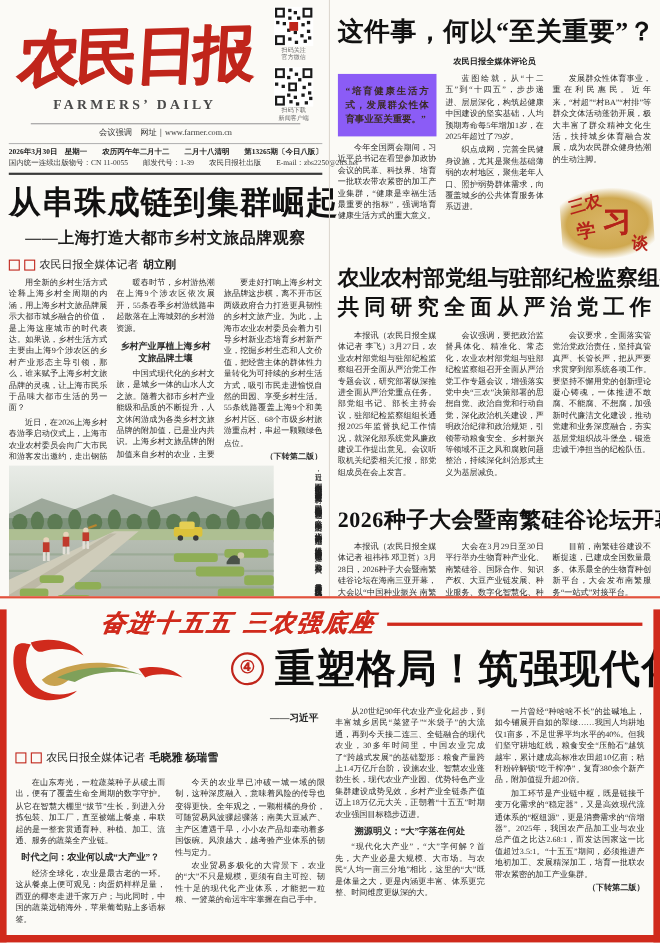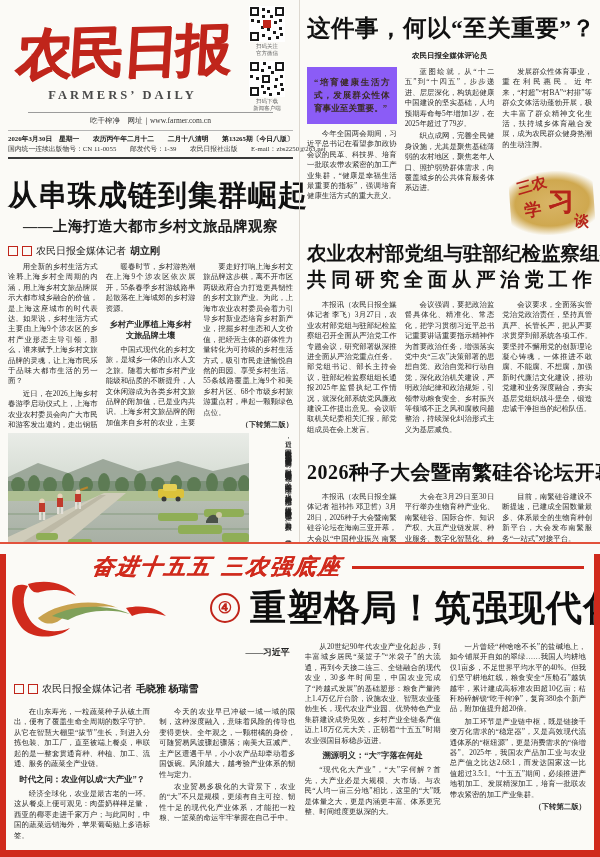--- a/index.html
+++ b/index.html
@@ -24,21 +24,21 @@
   .qr-col{position:absolute;right:0;top:2px;width:52px;}
   .qr-item{text-align:center;margin-bottom:5px;}
   .qr-item svg{display:block;margin:0 auto 1px auto;}
   .qr-label{font-size:5.5px;line-height:6.5px;color:#666;font-family:"Liberation Sans",sans-serif;}
   .masthead-en{text-align:center;font-size:12.5px;font-weight:bold;letter-spacing:3px;color:#4a4a4a;margin:-8px 56px 0 0;}
   .site-line{margin:4px 20px 0 20px;border-top:1px solid #9b9b9b;text-align:center;font-size:7.5px;color:#333;padding-top:3px;}
   .datelines{margin-top:4px;border-top:1px solid #b5b5b5;border-bottom:2px solid #3a3a3a;padding:3px 0 4px 0;}
   .dateline{font-size:6.8px;line-height:9.5px;text-align:center;color:#222;font-weight:bold;white-space:nowrap;}
   .dateline.second{font-weight:normal;color:#333;}
   
-  .lead-hl{font-size:29px;font-weight:900;text-align:center;letter-spacing:1px;color:#111;margin-top:19px;line-height:34px;white-space:nowrap;}
+  .lead-hl{font-size:29px;font-weight:900;text-align:center;letter-spacing:1px;color:#111;margin-top:9px;line-height:34px;white-space:nowrap;}
   .lead-sub{font-size:14.5px;font-weight:bold;text-align:center;color:#1c1c1c;margin-top:5px;letter-spacing:0.5px;white-space:nowrap;}
   .byline-row{display:flex;align-items:center;justify-content:flex-start;gap:4px;font-size:10px;margin:8px 0 4px 0;color:#222;}
   .logo-sq{display:inline-block;width:8px;height:8px;border:1px solid #c0251b;}
   .byline-name{font-weight:bold;}
   
   .cols{display:flex;gap:8px;}
   .col{flex:1;overflow:hidden;font-size:7.4px;line-height:10.4px;text-align:justify;color:#2c2c2c;}
   .col p{margin:0 0 2px 0;text-indent:2em;}
   .col .inline-sub{font-weight:bold;text-align:center;text-indent:0;font-size:8.2px;margin:5px 0 4px 0;line-height:11px;}
   .turn-note{text-indent:0 !important;text-align:right;font-weight:bold;}
@@ -182,21 +182,21 @@
             </svg>
             <div class="qr-label">
               <div>扫码下载</div>
                 <div>新闻客户端</div>
             </div>
           </div>
         </div>
         <div class="masthead-en">FARMERS’ DAILY</div>
       </div>
 
-      <div class="site-line">吃干榨净　网址｜www.farmer.com.cn</div>
+      <div class="site-line">会议强调　网址｜www.farmer.com.cn</div>
 
       <div class="datelines">
         <div class="dateline">2026年3月30日　星期一　　农历丙午年二月十二　　二月十八清明　　第13265期〔今日八版〕</div>
         <div class="dateline second">国内统一连续出版物号：CN 11-0055　　邮发代号：1-39　　农民日报社出版　　E-mail：zbs2250@263.net</div>
       </div>
 
       <div>
         <div class="lead-hl">从串珠成链到集群崛起</div>
         <div class="lead-sub">——上海打造大都市乡村文旅品牌观察</div>
         <div class="byline-row">
@@ -346,21 +346,21 @@
       <div>
         <div class="pm-hl">
           <div>农业农村部党组与驻部纪检监察组召开专题会</div>
           <div>共同研究全面从严治党工作</div>
         </div>
         <div class="cols pm-cols">
           <div class="col">
             <p>本报讯（农民日报全媒体记者 李飞）3月27日，农业农村部党组与驻部纪检监察组召开全面从严治党工作专题会议，研究部署纵深推进全面从严治党重点任务。部党组书记、部长主持会议，驻部纪检监察组组长通报2025年监督执纪工作情况，就深化部系统党风廉政建设工作提出意见。会议听取机关纪委相关汇报，部党组成员在会上发言。</p>
           </div>
           <div class="col">
-            <p>会议强调，要把政治监督具体化、精准化、常态化，把学习贯彻习近平总书记重要讲话重要指示精神作为首要政治任务，增强落实党中央“三农”决策部署的思想自觉、政治自觉和行动自觉，深化政治机关建设，严明政治纪律和政治规矩，引领带动粮食安全、乡村振兴等领域不正之风和腐败问题整治，持续深化纠治形式主义为基层减负。</p>
+            <p>会议强调，要把政治监督具体化、精准化、常态化，农业农村部党组与驻部纪检监察组召开全面从严治党工作专题会议，增强落实党中央“三农”决策部署的思想自觉、政治自觉和行动自觉，深化政治机关建设，严明政治纪律和政治规矩，引领带动粮食安全、乡村振兴等领域不正之风和腐败问题整治，持续深化纠治形式主义为基层减负。</p>
           </div>
           <div class="col">
             <p>会议要求，全面落实管党治党政治责任，坚持真管真严、长管长严，把从严要求贯穿到部系统各项工作。要坚持不懈用党的创新理论凝心铸魂，一体推进不敢腐、不能腐、不想腐，加强新时代廉洁文化建设，推动党建和业务深度融合，夯实基层党组织战斗堡垒，锻造忠诚干净担当的纪检队伍。</p>
           </div>
         </div>
       </div>
 
       <div>
         <div class="seed-hl">2026种子大会暨南繁硅谷论坛开幕</div>
         <div class="cols seed-cols">

